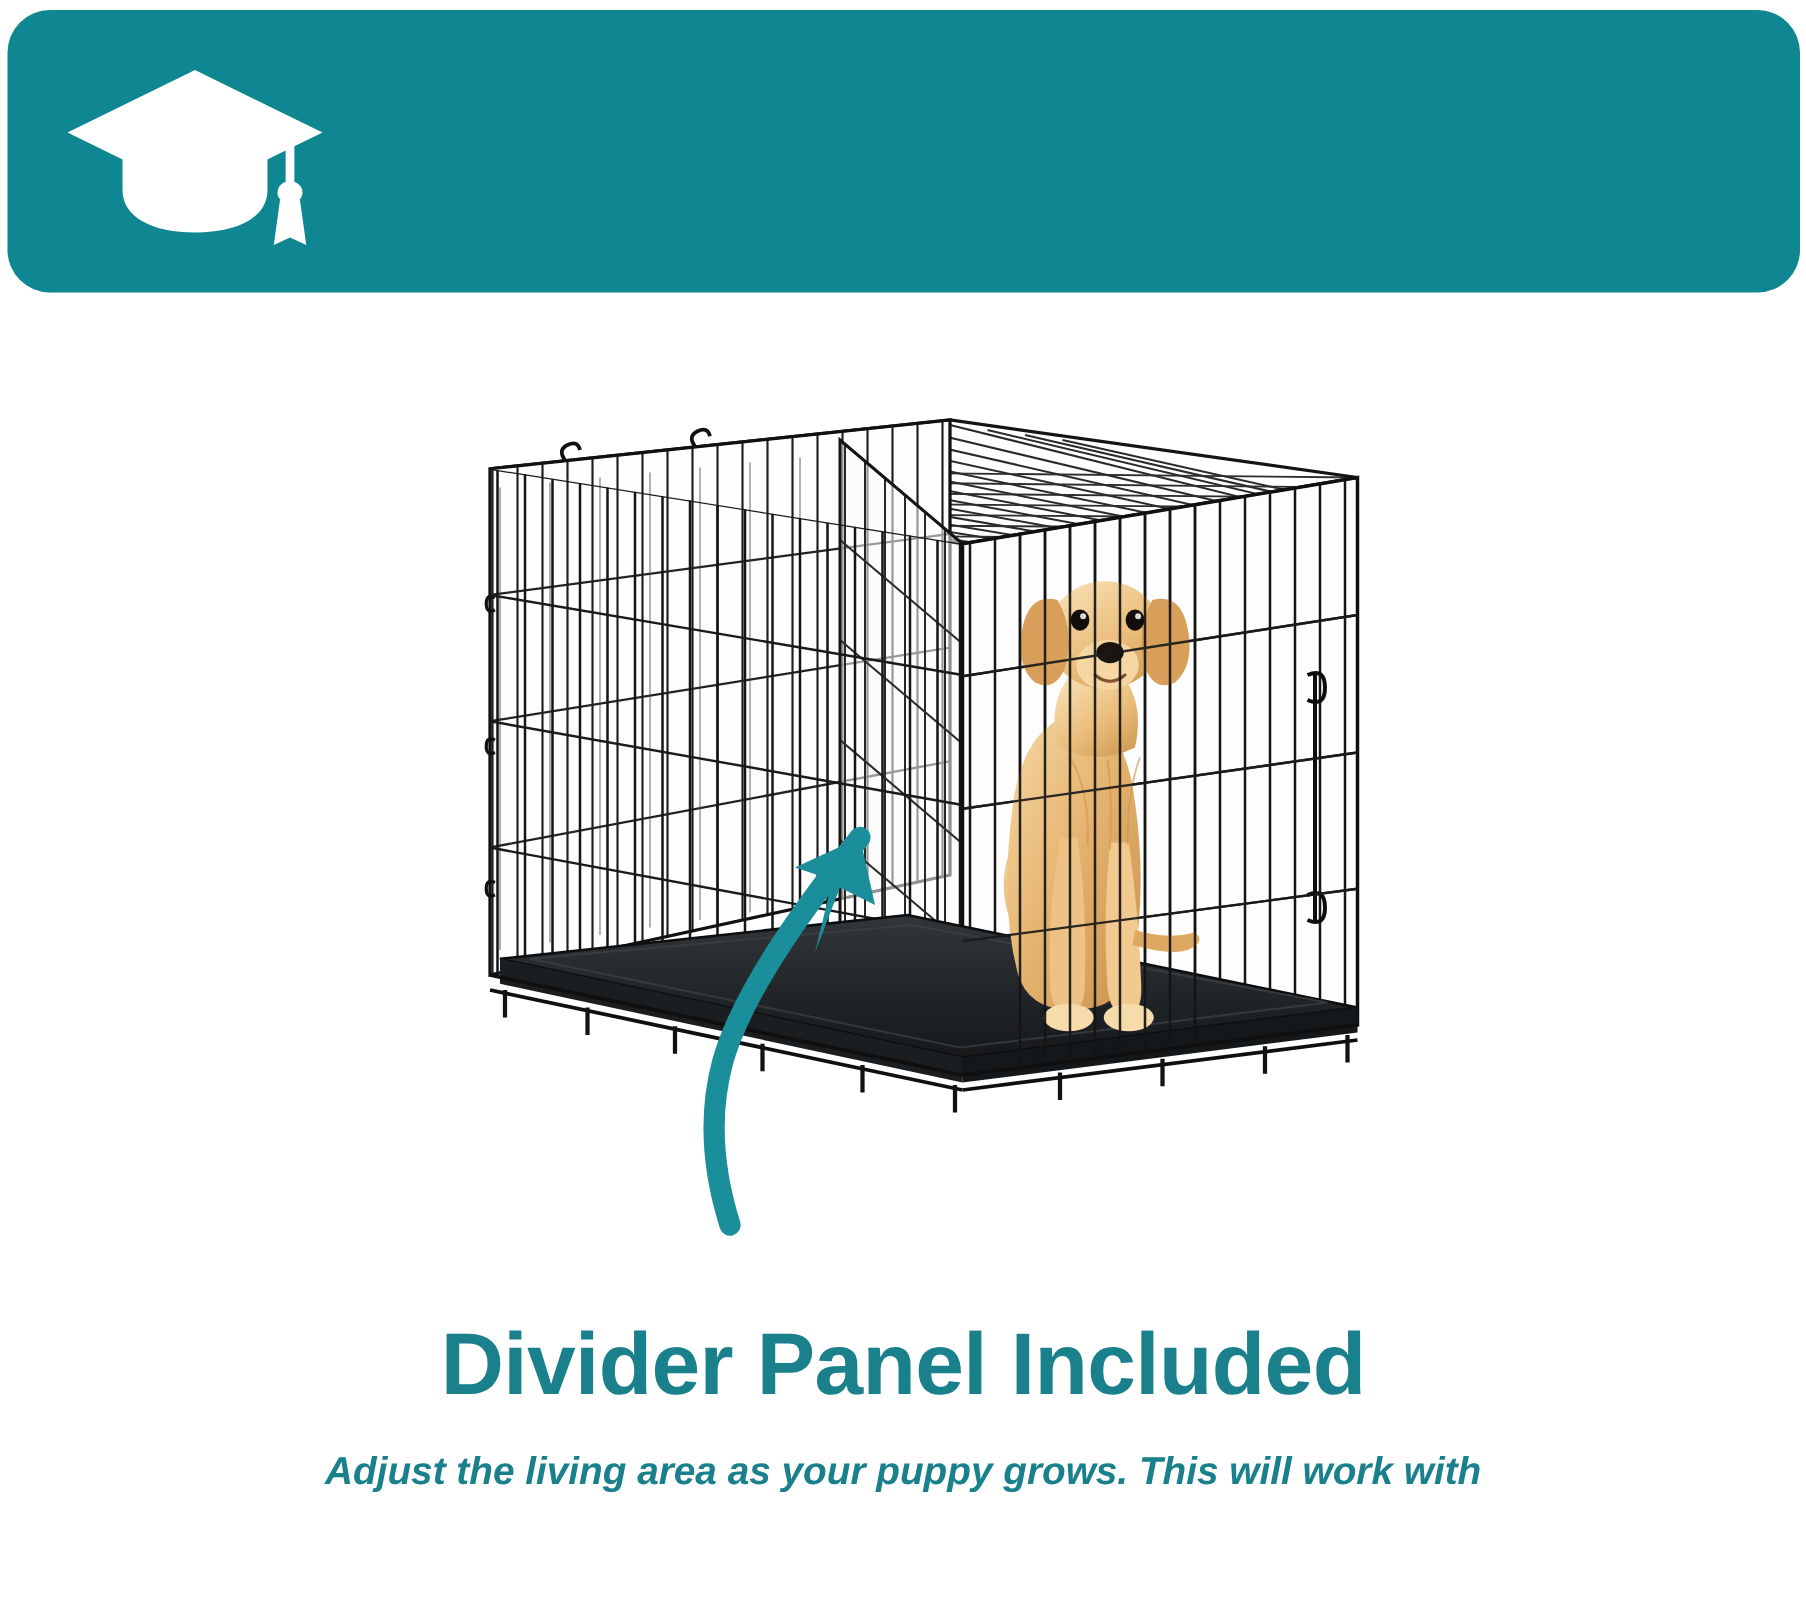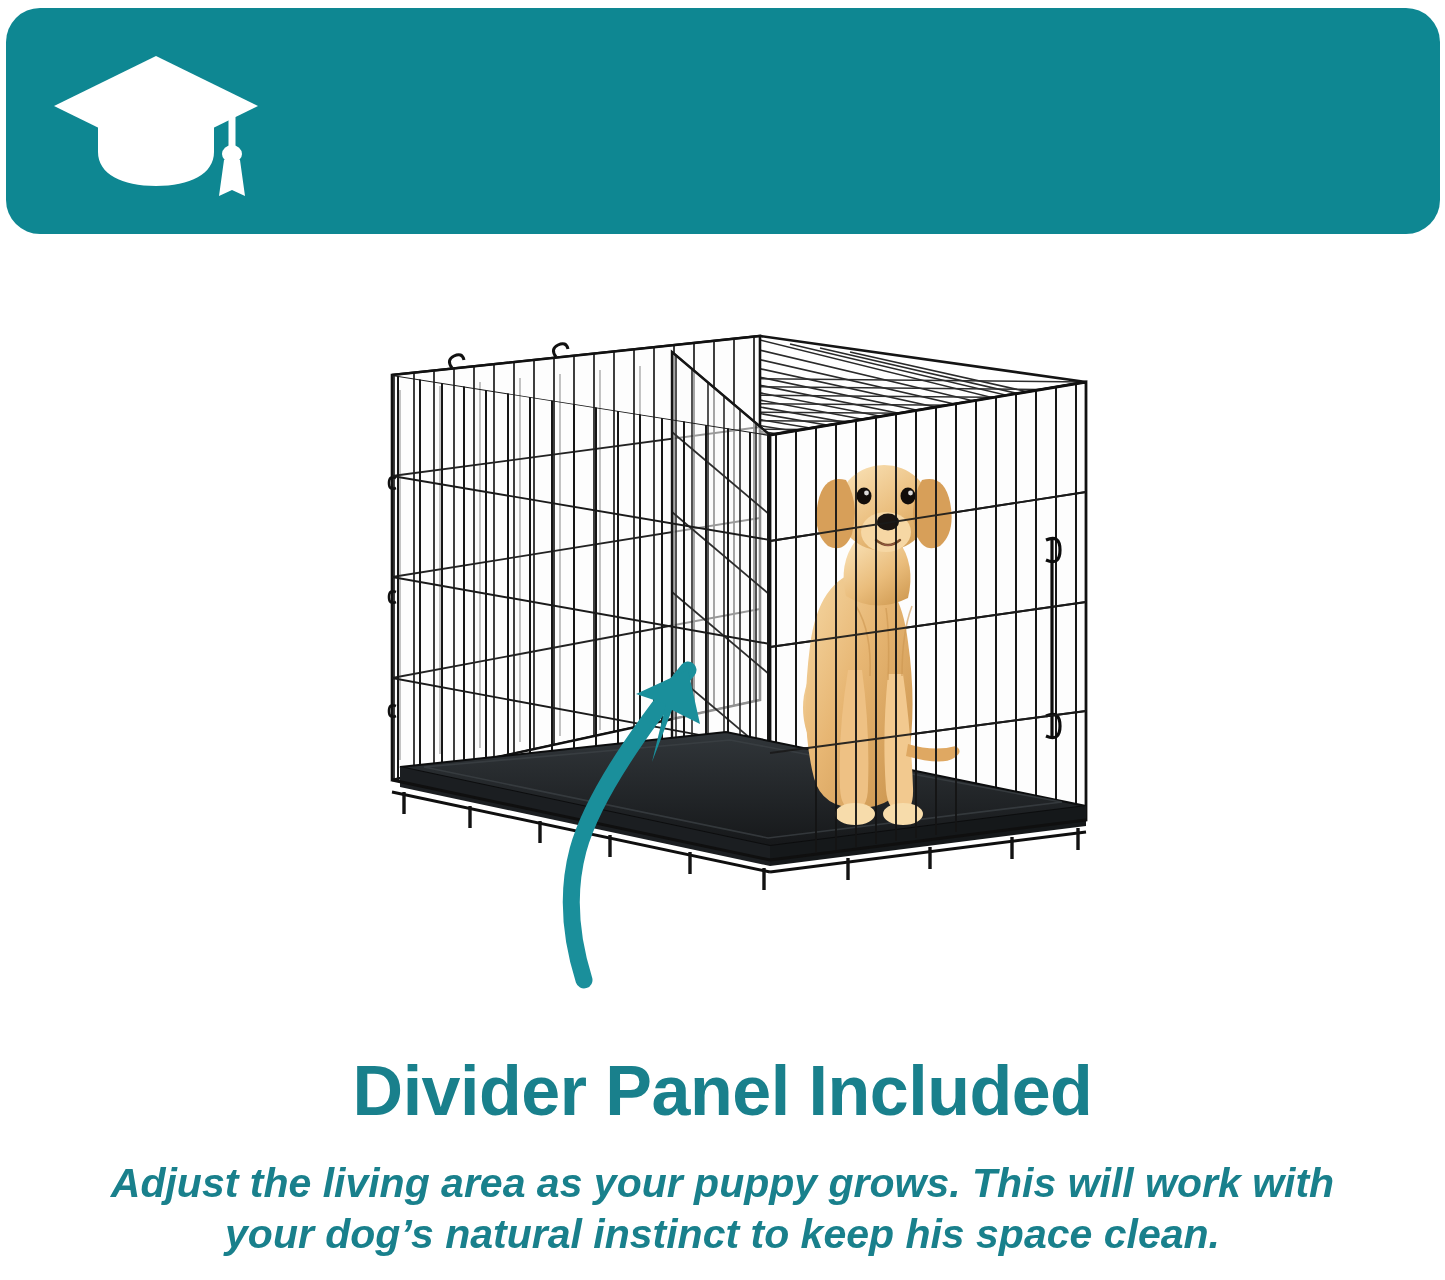--- a/index.html
+++ b/index.html
@@ -84,21 +84,21 @@
   .caption {
     position: absolute;
     left: 0;
     top: 1158px;
     width: 1445px;
     text-align: center;
     color: #19808c;
     font-family: "Liberation Sans Narrow", "Liberation Sans", sans-serif;
     font-weight: bold;
     font-style: italic;
-    font-size: 41px;
+    font-size: 31px;
     line-height: 1.25;
   }
   .caption .cap-line { display: block; white-space: nowrap; }
 </style>
 </head>
 <body>
 
 <div class="banner">
 
   <span class="cap-icon">
@@ -447,14 +447,13 @@
       <path d="M584,740 q-22,-70 -6,-130 q18,-66 110,-180" stroke="#1a8f9b" stroke-width="17" fill="none" stroke-linecap="round"></path>
       <path d="M688,430 l-52,24 l30,10 l-14,58 l20,-52 l28,14 Z" fill="#1a8f9b"></path>
     </g>
   </svg>
 </div>
 
 <div class="headline">Divider Panel Included</div>
 
 <div class="caption">
   <span class="cap-line">Adjust the living area as your puppy grows. This will work with</span>
-  <span class="cap-line">your dog’s natural instinct to keep his space clean.</span>
 </div>
 
 </body></html>

